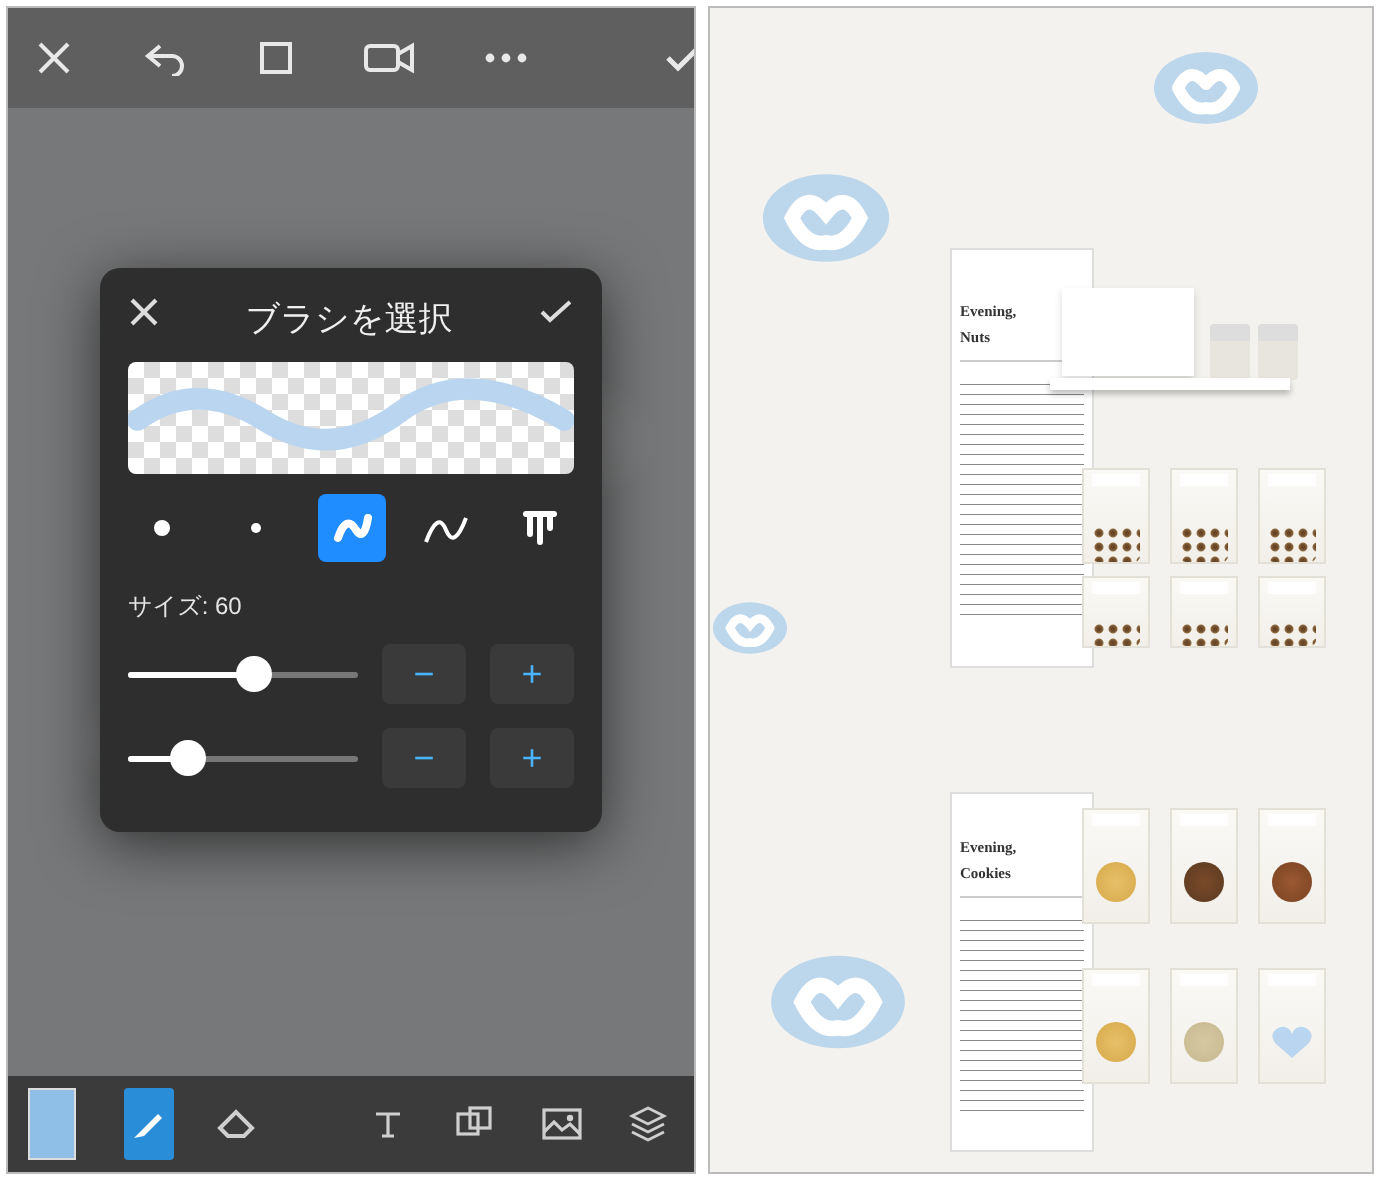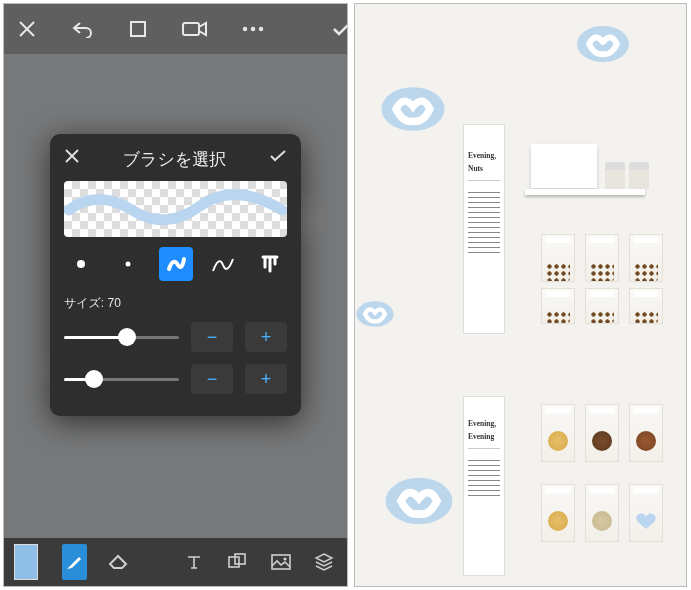--- a/index.html
+++ b/index.html
@@ -149,27 +149,28 @@
   }
   .letters {
     position:absolute; left:100px; top:340px;
     font-family: Georgia, serif;
     font-size:18px;
     letter-spacing:12px;
     color:#a78a54;
   }
   .menu-card {
     position:absolute;
-    width:42px;
+    width:72px;
     background:#fff;
     border:1px solid #ddd;
     padding:5px 4px;
     font-size:4px;
     line-height:1.3;
     color:#666;
+    margin-left:12px;
   }
   .menu-card .mtitle { font-size:7.5px; font-weight:700; color:#333; font-family:Georgia,serif; margin:3px 0 2px; }
   .shelf {
     position:absolute; left:170px; top:185px;
     width:120px; height:6px; background:#fff;
     box-shadow:0 2px 3px rgba(0,0,0,0.25);
   }
   .box-on-shelf {
     position:absolute; left:176px; top:140px;
     width:66px; height:44px; background:#fff;
@@ -281,21 +282,21 @@
           </svg>
       </div>
       <div class="brush-opt">
         <svg width="20" height="22" viewBox="0 0 20 22">
             <path d="M3 4 H17 M5 4 V14 M10 4 V18 M15 4 V11" stroke="#fff" stroke-width="3" stroke-linecap="round"></path>
           </svg>
       </div>
     </div>
 
     <div class="slider-block">
-      <div class="slider-label">サイズ: 70</div>
+      <div class="slider-label">サイズ: 60</div>
       <div class="slider-row">
         <div class="slider-track">
           <div class="slider-fill" style="width:55%"></div>
           <div class="slider-thumb" style="left:55%"></div>
         </div>
         <div class="step-btn">−</div>
         <div class="step-btn">+</div>
       </div>
     </div>
 
@@ -373,21 +374,21 @@
     <div class="menu-card" style="left:108px; top:120px; height:210px">
       <div style="height:18px"></div>
       <div class="mtitle">Evening,</div>
       <div class="mtitle">Nuts</div>
       <div style="height:6px;border-top:1px solid #ccc;margin:6px 0"></div>
       <div style="height:120px;background:repeating-linear-gradient(#888 0 0.5px, transparent 0.5px 5px)"></div>
     </div>
     <div class="menu-card" style="left:108px; top:392px; height:180px">
       <div style="height:14px"></div>
       <div class="mtitle">Evening,</div>
-      <div class="mtitle">Evening</div>
+      <div class="mtitle">Cookies</div>
       <div style="height:6px;border-top:1px solid #ccc;margin:6px 0"></div>
       <div style="height:100px;background:repeating-linear-gradient(#888 0 0.5px, transparent 0.5px 5px)"></div>
     </div>
 
     <div class="box-on-shelf"></div>
     <div class="jar" style="left:250px; top:158px"></div>
     <div class="jar" style="left:274px; top:158px"></div>
     <div class="shelf"></div>
 
     <div class="bag-row" style="left:186px; top:230px">

